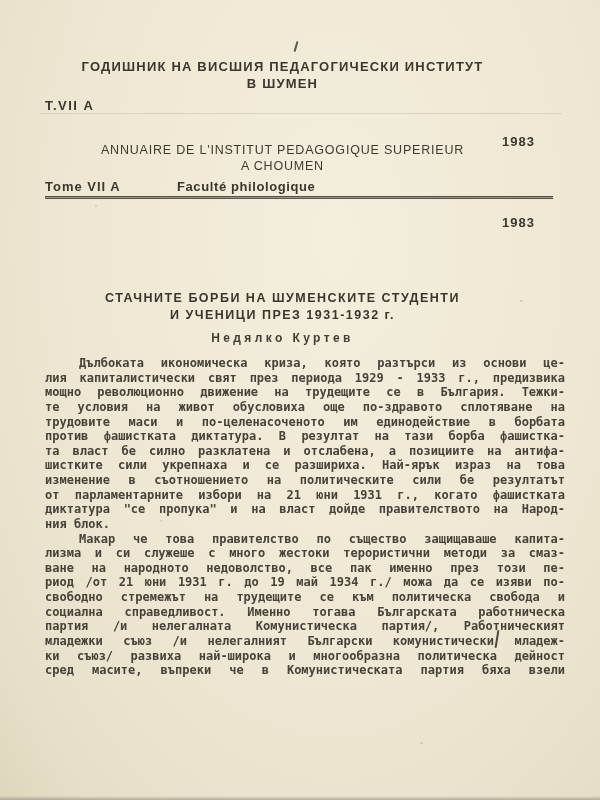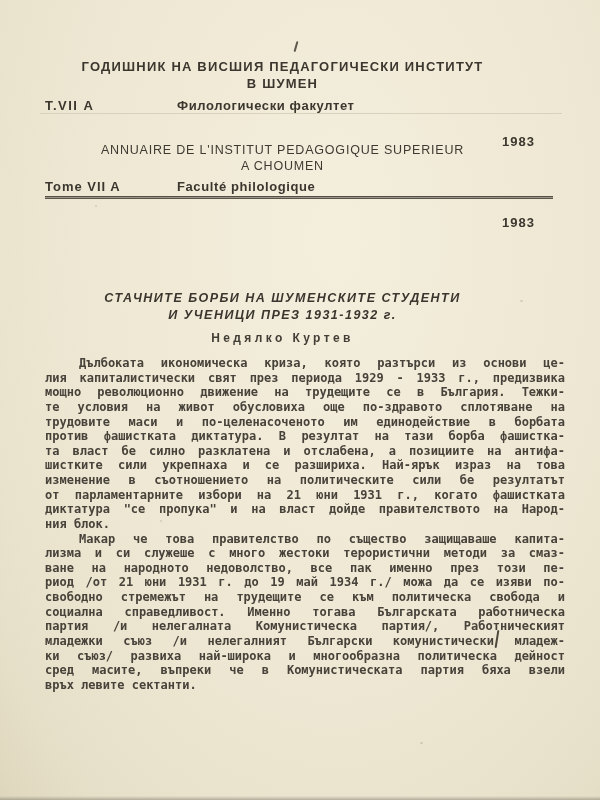--- a/index.html
+++ b/index.html
@@ -50,40 +50,39 @@
   <div class="speck" style="left:420px;top:742px;width:3px;height:2px;"></div>
   <div class="speck" style="left:95px;top:205px;width:2px;height:2px;"></div>
 
   <div class="centerblock" style="top:58px;">
     <div class="mast-line">ГОДИШНИК НА ВИСШИЯ ПЕДАГОГИЧЕСКИ ИНСТИТУТ</div>
     <div class="mast-line">В ШУМЕН</div>
   </div>
 
   <div class="volrow" style="top:98px;">
     <span class="tome">Т.VII А</span>
-    <span class="fac">Филологически факултет</span>
     <span class="year">1983</span>
   </div>
 
   <div class="rule-faint"></div>
 
   <div class="centerblock" style="top:142px;">
     <div class="mast-line-fr">ANNUAIRE DE L'INSTITUT PEDAGOGIQUE SUPERIEUR</div>
     <div class="mast-line-fr">A CHOUMEN</div>
   </div>
 
   <div class="volrow" style="top:179px;">
     <span class="tome" style="letter-spacing:1px;">Tome VII A</span>
     <span class="fac">Faculté philologique</span>
     <span class="year">1983</span>
   </div>
 
   <div class="rule-strong"></div>
 
-  <div class="centerblock" style="top:290px;font-style:italic;">
+  <div class="centerblock" style="top:290px;">
     <div class="title-line">СТАЧНИТЕ БОРБИ НА ШУМЕНСКИТЕ СТУДЕНТИ</div>
     <div class="title-line">И УЧЕНИЦИ ПРЕЗ 1931-1932 г.</div>
   </div>
 
   <div class="centerblock" style="top:328px;">
     <span class="author-line">Недялко Куртев</span>
   </div>
 
   <div class="body">
     <div>
@@ -104,19 +103,18 @@
       <div class="bl indent">Макар че това правителство по същество защищаваше капита-</div>
       <div class="bl">лизма и си служеше с много жестоки терористични методи за смаз-</div>
       <div class="bl">ване на народното недоволство, все пак именно през този пе-</div>
       <div class="bl">риод /от 21 юни 1931 г. до 19 май 1934 г./ можа да се изяви по-</div>
       <div class="bl">свободно стремежът на трудещите се към политическа свобода и</div>
       <div class="bl">социална справедливост. Именно тогава Българската работническа</div>
       <div class="bl">партия /и нелегалната Комунистическа партия/, Работническият</div>
       <div class="bl">младежки съюз /и нелегалният Български комунистически младеж-</div>
       <div class="bl">ки съюз/ развиха най-широка и многообразна политическа дейност</div>
       <div class="bl">сред масите, въпреки че в Комунистическата партия бяха взели</div>
-      <div class="bl lastline">връх левите сектанти.</div>
     </div>
   </div>
 
   <div class="pen-mark"></div>
 
 </div>
 
 </body></html>

